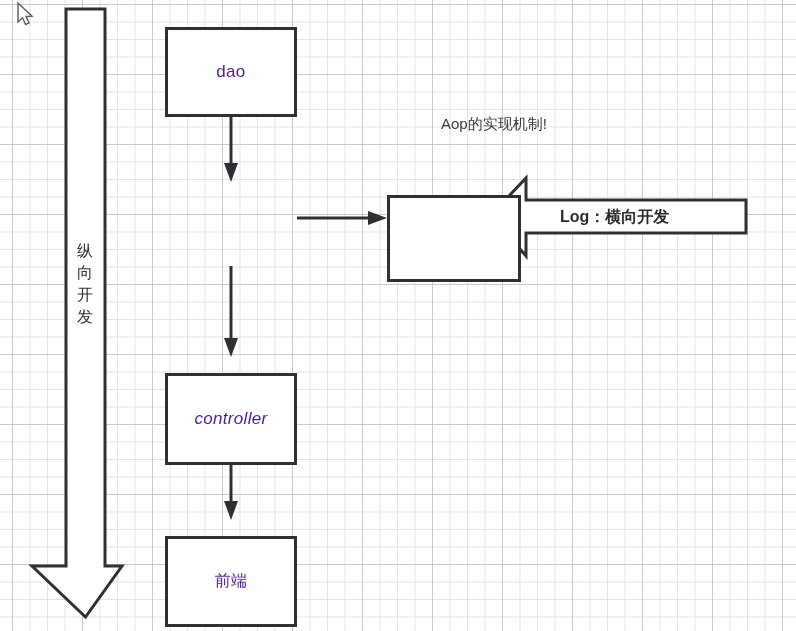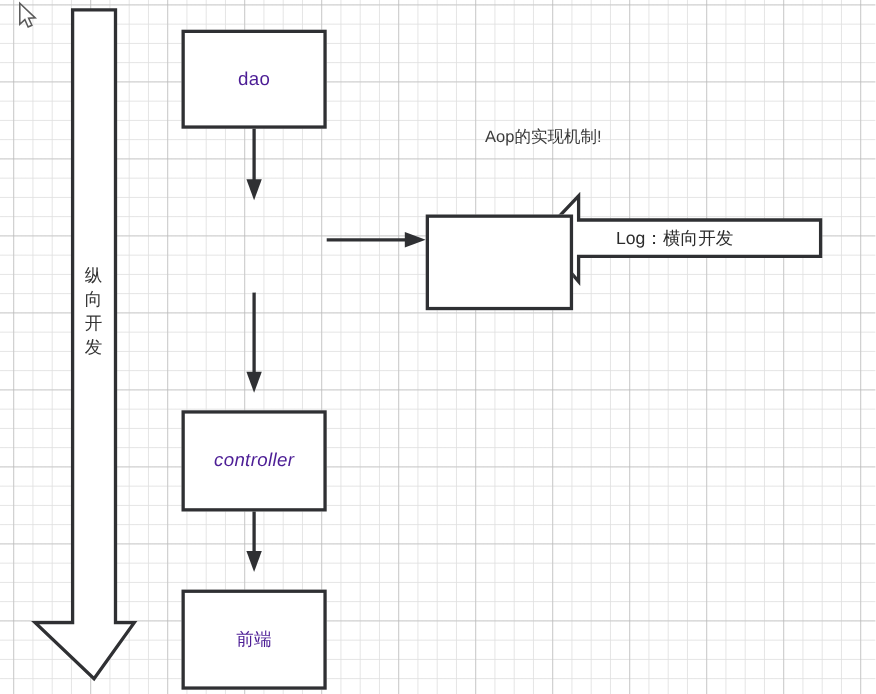--- a/index.html
+++ b/index.html
@@ -53,20 +53,21 @@
     position: absolute;
     color: #3a3a3a;
     font-size: 15px;
     white-space: nowrap;
   }
   .arrow-label {
     position: absolute;
     color: #2b2b2b;
     font-size: 16px;
     white-space: nowrap;
+    font-weight: bold;
   }
   .vert-label {
     position: absolute;
     color: #333333;
     font-size: 16px;
     line-height: 22px;
     text-align: center;
     width: 22px;
   }
   .vert-label span { display: block; }

